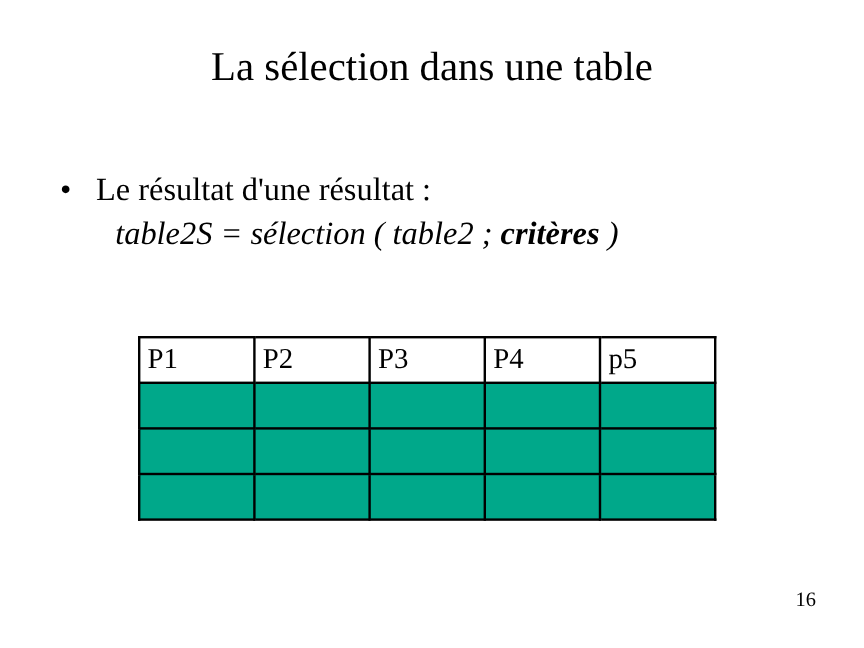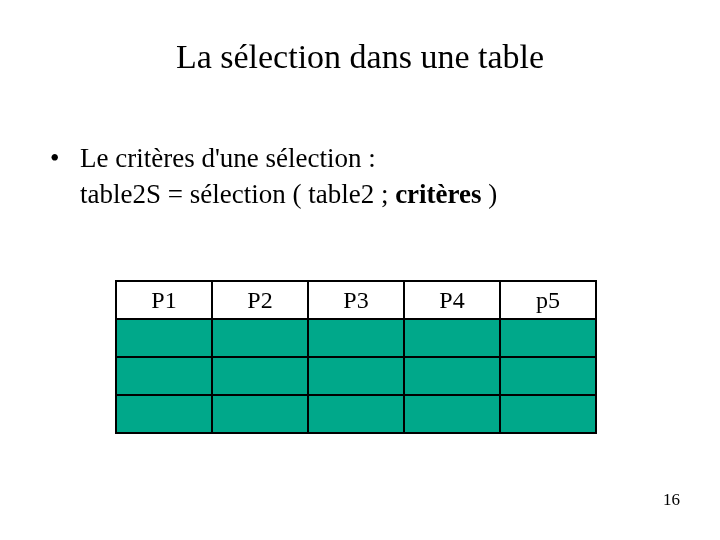--- a/index.html
+++ b/index.html
@@ -36,21 +36,22 @@
     line-height: 1.35;
   }
   .bullet {
     display: flex;
   }
   .bullet .dot {
     width: 30px;
     flex: 0 0 30px;
   }
   .line2 {
-    margin-left: 30px;
+    margin-left: 46px;
+    font-style: italic;
   }
   .bold { font-weight: bold; }
 
   .tbl {
     position: absolute;
     top: 280px;
     left: 115px;
     border-collapse: collapse;
     table-layout: fixed;
   }
@@ -61,21 +62,20 @@
     padding: 0 6px;
     box-sizing: border-box;
     vertical-align: middle;
     text-align: left;
     font-size: 24px;
     font-weight: 400;
   }
   .tbl th {
     background: #ffffff;
     font-weight: 400;
-    text-align: center;
   }
   .tbl td {
     background: #00a88a;
   }
 
   .pagenum {
     position: absolute;
     right: 40px;
     bottom: 30px;
     font-size: 17px;
@@ -84,21 +84,21 @@
 </head>
 <body>
 
 <div class="slide">
 
   <div class="title">La sélection dans une table</div>
 
   <div class="body">
     <div class="bullet">
       <span class="dot">• </span>
-      <span>Le critères d'une sélection :</span>
+      <span>Le résultat d'une résultat :</span>
     </div>
     <div class="line2">
       <span>table2S = sélection ( table2 ; </span><span class="bold">critères</span><span> )</span>
     </div>
   </div>
 
   <table class="tbl">
     <tbody>
         <tr>
       <th>P1</th>

